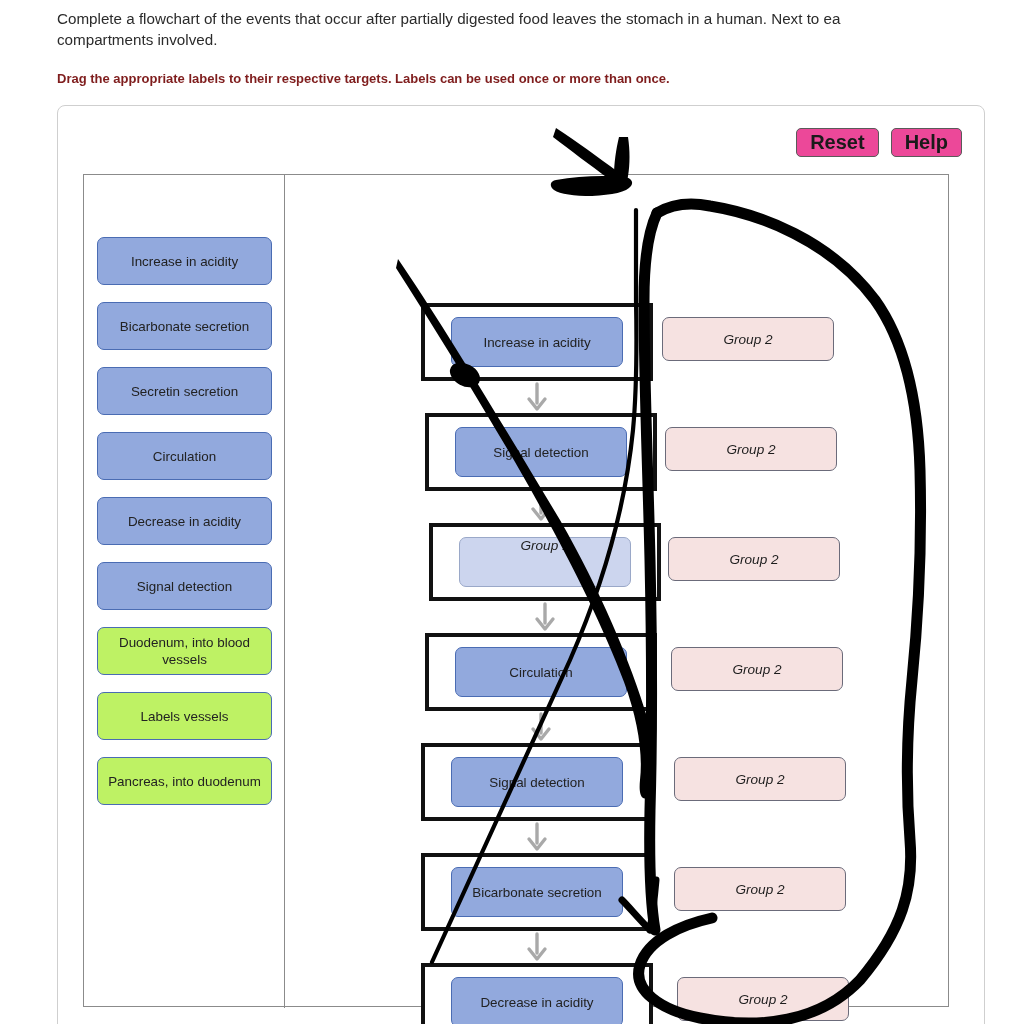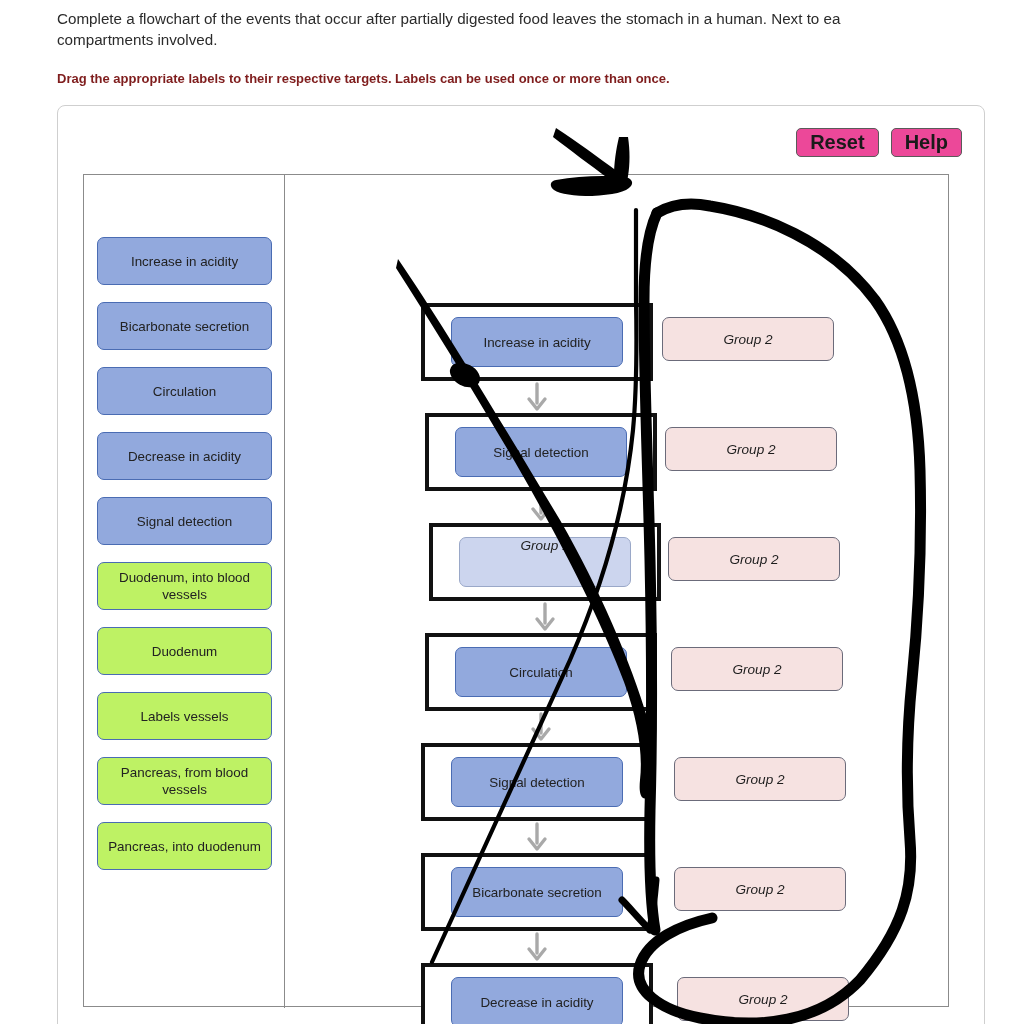--- a/index.html
+++ b/index.html
@@ -221,39 +221,36 @@
       <div class="divider"></div>
 
       <div class="bank" id="bank">
           <div class="chip blue">
             <span>Increase in acidity</span>
           </div>
           <div class="chip blue">
             <span>Bicarbonate secretion</span>
           </div>
           <div class="chip blue">
+            <span>Secretin secretion</span>
+          </div>
+          <div class="chip blue">
             <span>Circulation</span>
           </div>
           <div class="chip blue">
             <span>Decrease in acidity</span>
           </div>
           <div class="chip blue">
             <span>Signal detection</span>
           </div>
           <div class="chip pink">
             <span>Duodenum, into blood vessels</span>
           </div>
           <div class="chip pink">
-            <span>Duodenum</span>
-          </div>
-          <div class="chip pink">
             <span>Labels vessels</span>
-          </div>
-          <div class="chip pink">
-            <span>Pancreas, from blood vessels</span>
           </div>
           <div class="chip pink">
             <span>Pancreas, into duodenum</span>
           </div>
         </div>
 
       <div class="flow" id="flow">
           <div class="dropzone" style="position: absolute; left: 0px; top: 128px; width: 232px;">
             <div class="filled">
               <span>Increase in acidity</span>

